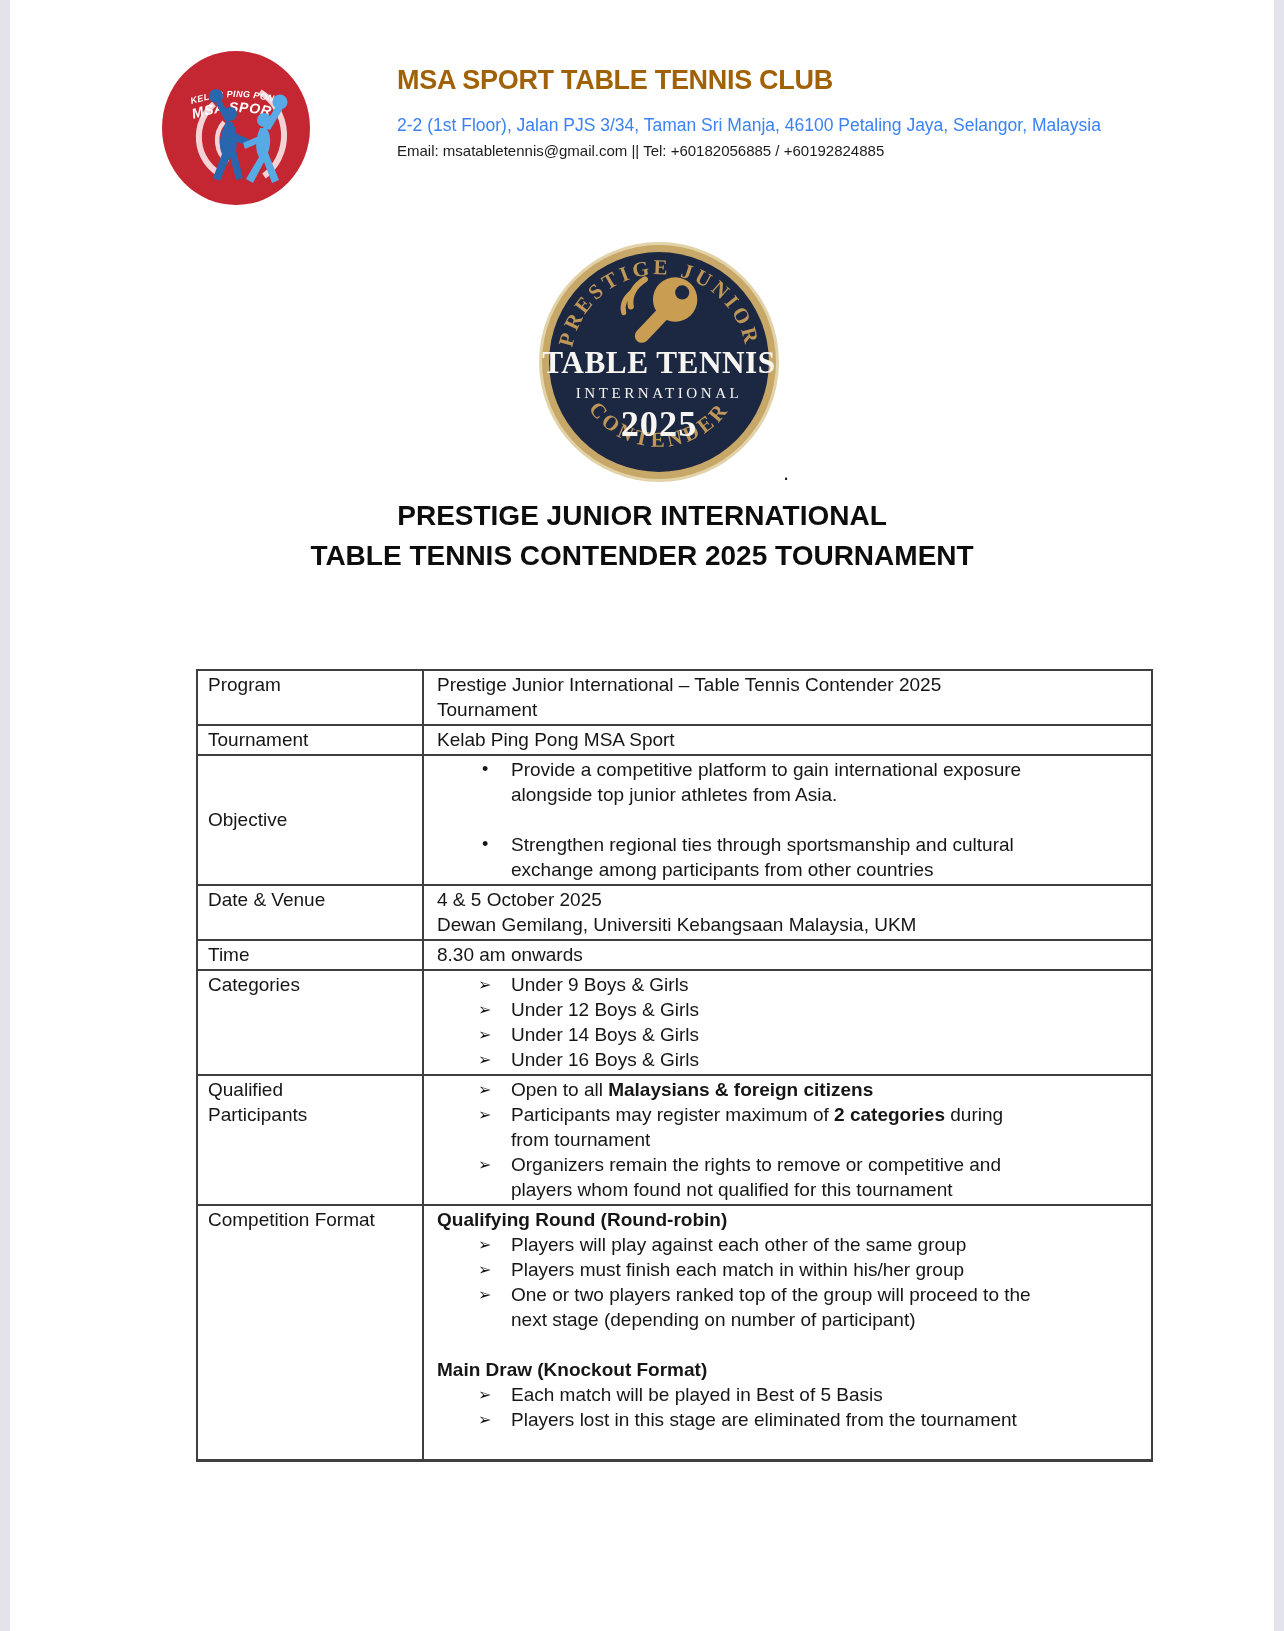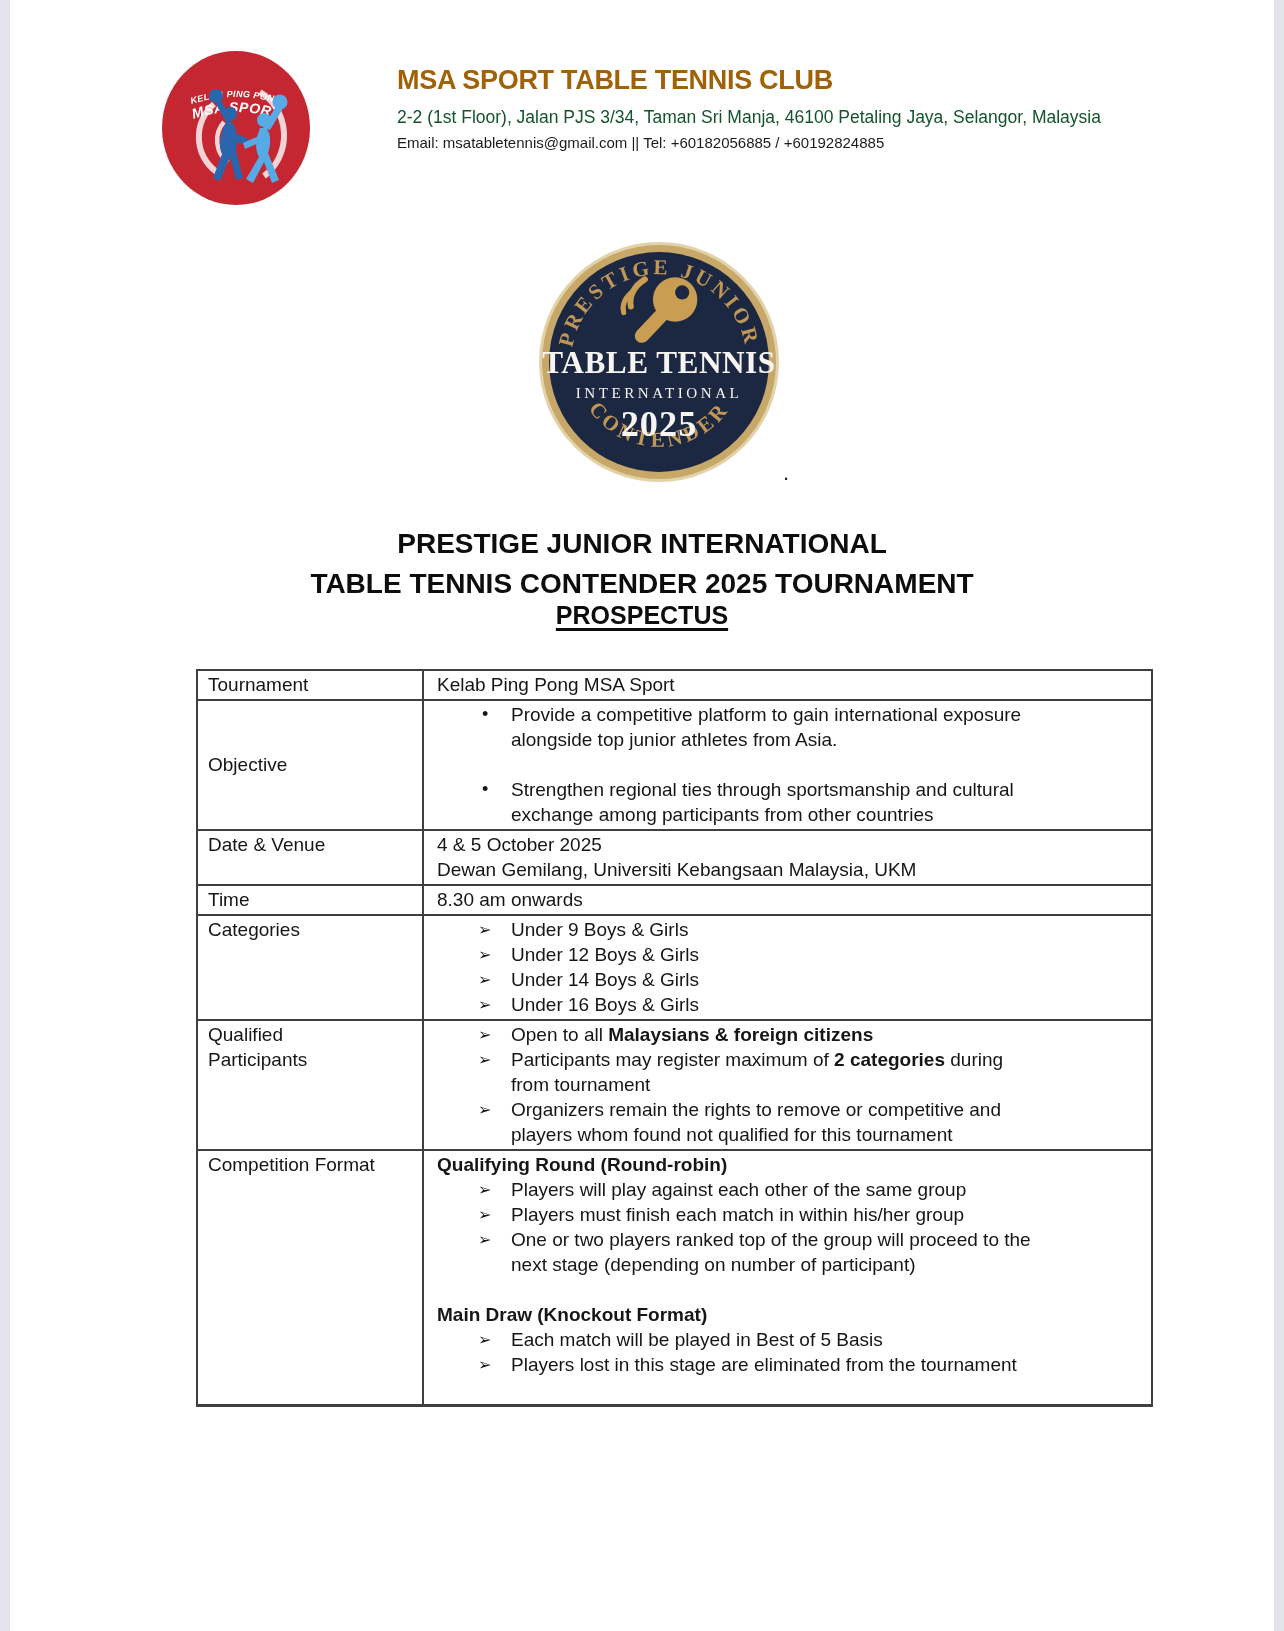--- a/index.html
+++ b/index.html
@@ -7,37 +7,37 @@
     width:1284px;height:1631px;position:relative;overflow:hidden;
     background:var(--page-edge,#e3e3eb);
     font-family:"Liberation Sans",sans-serif;color:var(--ink,#191919);
   }
   .page{position:absolute;left:10px;top:0;width:1264px;height:1631px;background:#ffffff;}
 
   
   .club-logo{position:absolute;left:150px;top:50px;width:152px;height:157px;}
   .club-text{position:absolute;left:387px;top:64px;width:760px;}
   .club-name{font-size:27px;font-weight:bold;letter-spacing:-0.3px;line-height:32px;color:#a16207;}
-  .club-address{font-size:17.5px;line-height:25px;margin-top:9px;color:#14532d;}
+  .club-address{font-size:17.5px;line-height:25px;margin-top:17px;color:#3b82f6;}
   .club-contact{font-size:15px;line-height:25px;color:#1c1c1c;}
 
   
   .badge{position:absolute;left:528px;top:241px;width:242px;height:242px;}
   .badge .ring-outer{fill:var(--badge-ring-outer,#e2d2a8);}
   .badge .ring{fill:var(--badge-ring,#c8a869);}
   .badge .field{fill:var(--badge-navy,#1c2841);}
   .badge .arc-text{fill:var(--badge-gold,#c19a5b);font-family:"Liberation Serif",serif;font-weight:bold;}
   .badge .white-text{fill:var(--badge-text-white,#f6f5f1);font-family:"Liberation Serif",serif;}
   .badge .gold{fill:var(--badge-gold-bright,#c99e52);}
   .badge .gold-stroke{stroke:var(--badge-gold-bright,#c99e52);fill:none;stroke-linecap:round;}
 
   .stray-mark{position:absolute;left:773px;top:462px;font-size:22px;line-height:22px;color:#222;}
 
   
-  .main-title{position:absolute;left:0;top:524px;width:1264px;text-align:center;
+  .main-title{position:absolute;left:0;top:496px;width:1264px;text-align:center;
     font-size:28px;font-weight:bold;line-height:40px;color:#0d0d0d;}
   .prospectus{position:absolute;left:0;top:601px;width:1264px;text-align:center;
     font-size:25px;font-weight:bold;color:#0d0d0d;}
   .prospectus span{text-decoration:underline;text-decoration-thickness:2.5px;text-underline-offset:4px;}
 
   
   table.prospectus-table{
     position:absolute;left:186px;top:669px;width:957px;
     border-collapse:collapse;table-layout:fixed;
     font-size:19px;line-height:25px;color:#161616;
@@ -128,32 +128,42 @@
     <text class="white-text" x="120" y="156" font-size="15" text-anchor="middle" letter-spacing="3.5">INTERNATIONAL</text>
     <text class="white-text" x="120" y="193" font-size="36" font-weight="bold" text-anchor="middle" letter-spacing="1">2025</text>
   </svg>
 
   <span class="stray-mark">.</span>
 
   <div class="main-title">
     <div>PRESTIGE JUNIOR INTERNATIONAL</div>
     <div>TABLE TENNIS CONTENDER 2025 TOURNAMENT</div>
   </div>
-  <div class="prospectus">
-    <span>PROSPECTUS</span>
-  </div>
 
   <table class="prospectus-table">
     <colgroup>
         <col style="width:226px">
         <col>
       </colgroup>
     <tbody>
         <tr>
           <td class="label">
+            <div>Program</div>
+          </td>
+          <td class="content">
+            <div class="it text">
+              <span class="txt">
+                <div class="ln"><span>Prestige Junior International – Table Tennis Contender 2025</span></div>
+                <div class="ln"><span>Tournament</span></div>
+              </span>
+            </div>
+          </td>
+        </tr>
+        <tr>
+          <td class="label">
             <div>Tournament</div>
           </td>
           <td class="content">
             <div class="it text">
               <span class="txt">
                 <div class="ln"><span>Kelab Ping Pong MSA Sport</span></div>
               </span>
             </div>
           </td>
         </tr>

